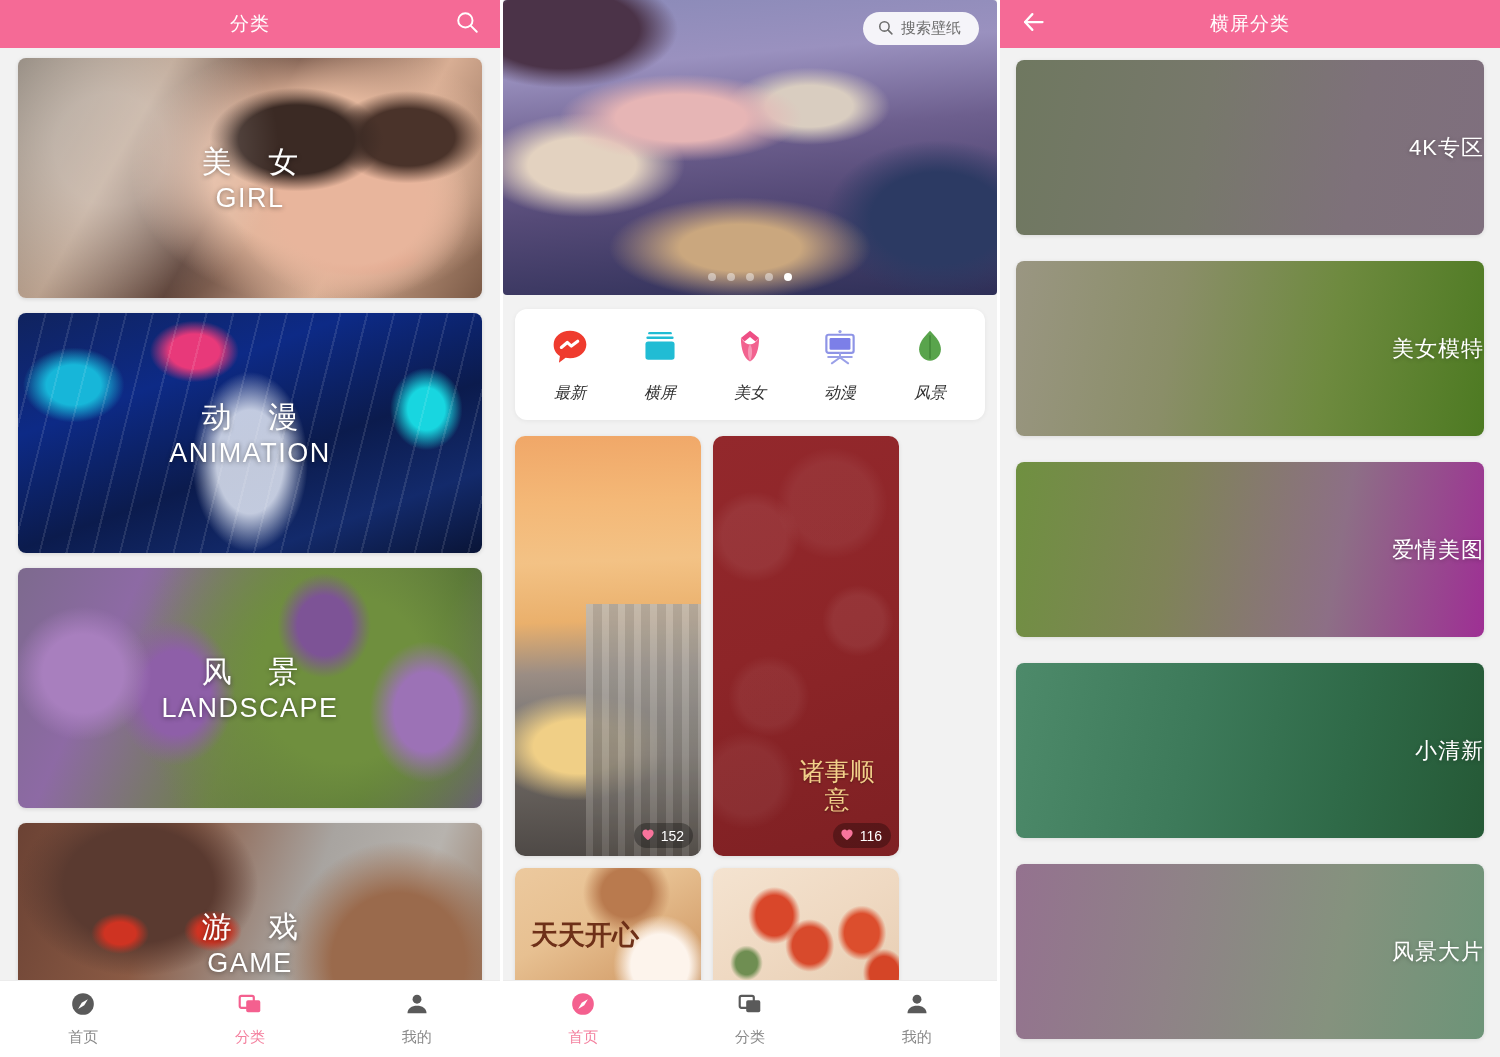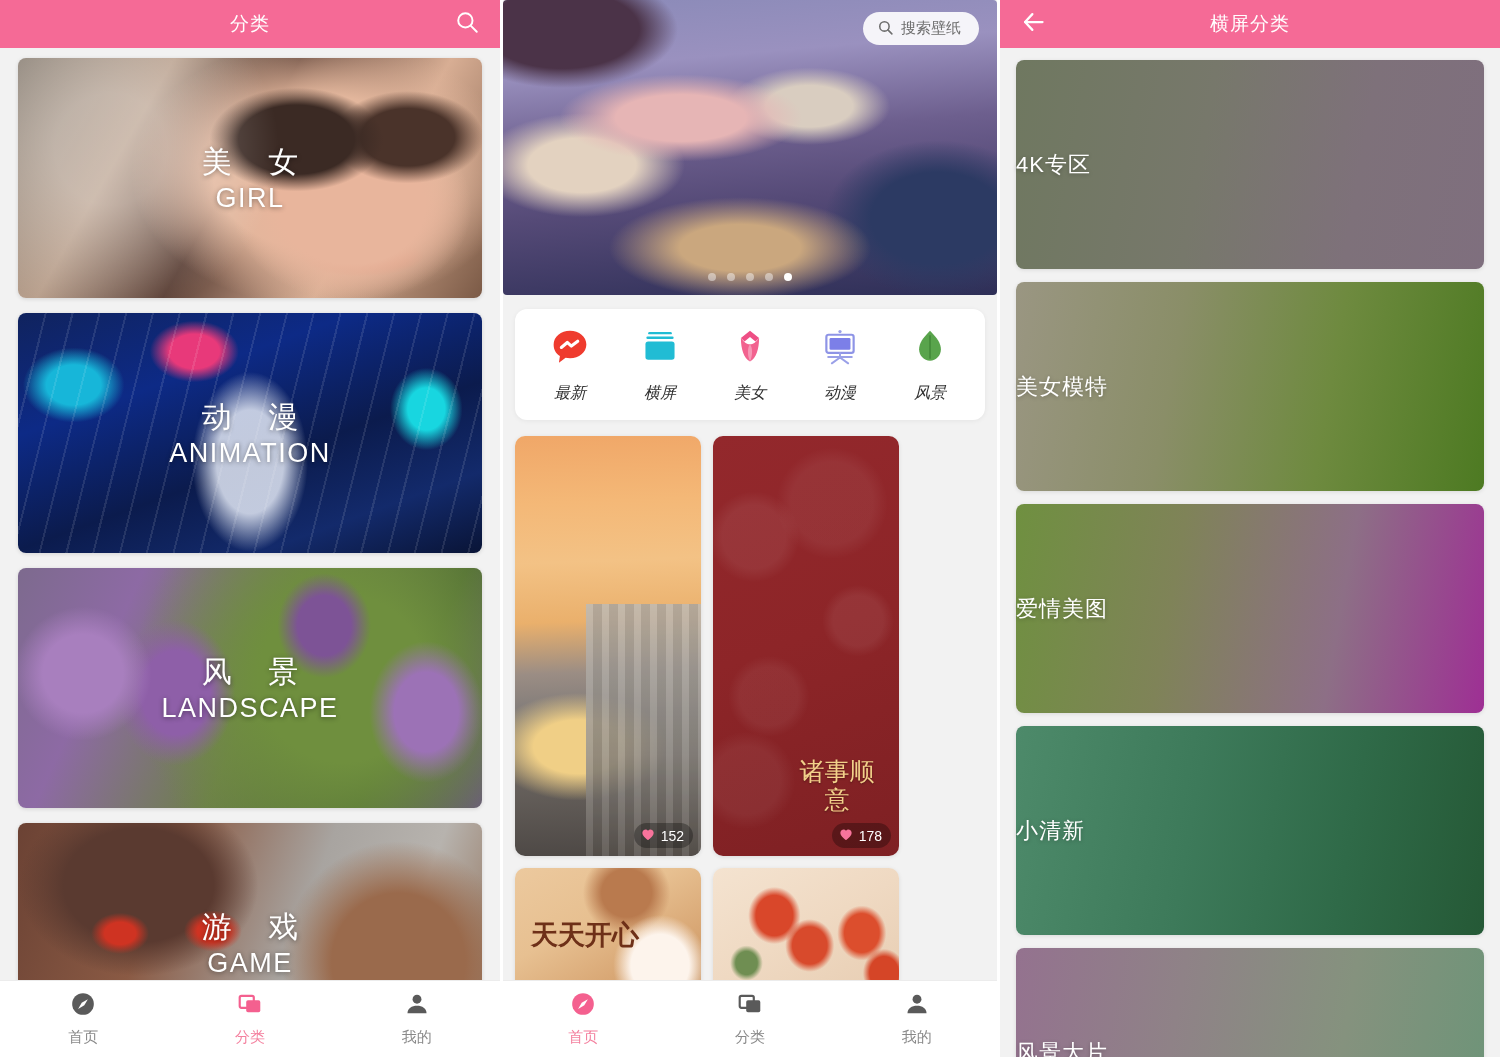--- a/index.html
+++ b/index.html
@@ -188,22 +188,22 @@
       radial-gradient(ellipse 15% 24% at 52% 62%, #d84a2c 0 62%, rgba(216,74,44,0) 88%),
       radial-gradient(ellipse 15% 25% at 80% 52%, #dc4e2d 0 62%, rgba(220,78,45,0) 88%),
       radial-gradient(ellipse 13% 22% at 92% 84%, #d54527 0 60%, rgba(213,69,39,0) 88%),
       radial-gradient(ellipse 10% 16% at 18% 76%, #6f8e52 0 58%, rgba(111,142,82,0) 88%),
       linear-gradient(150deg, #f4e3d0 0%, #efd9c2 50%, #e7cdb2 100%);
   }
 
   
   .land-scroll { height: 1009px; padding: 12px 16px 0 16px; overflow: hidden; background: #f2f2f2; }
   .land-card {
-    position: relative; width: 100%; height: 209px; border-radius: 8px;
-    margin-bottom: 13px; display: flex; align-items: center; justify-content: flex-start;
+    position: relative; width: 100%; height: 175px; border-radius: 8px;
+    margin-bottom: 26px; display: flex; align-items: center; justify-content: flex-end;
     box-shadow: 0 1px 4px rgba(0,0,0,.10);
   }
   .land-label { color: #fff; font-size: 22px; letter-spacing: 1px; text-shadow: 0 1px 4px rgba(0,0,0,.28); }
 
   .sep { position: absolute; top: 0; bottom: 0; width: 3px; background: #ffffff; z-index: 20; }
 </style>
 </head>
 <body>
 
 <div class="stage">
@@ -381,21 +381,21 @@
           <div class="gitem">
             <div class="img-cny">
               <div class="cny-txt">诸事顺意</div>
             </div>
             <div class="likes">
               <span>
                 <svg width="16" height="16" viewBox="0 0 24 24" fill="#f8749c">
                     <path d="M12 21s-8.5-5.4-8.5-11A4.8 4.8 0 0 1 12 7.2 4.8 4.8 0 0 1 20.5 10c0 5.6-8.5 11-8.5 11z"></path>
                   </svg>
               </span>
-              <span>178</span>
+              <span>116</span>
             </div>
           </div>
           <div class="gitem">
             <div class="img-persimmon"></div>
           </div>
         </div>
       </div>
     </div>
 
     <div class="tabbar">

